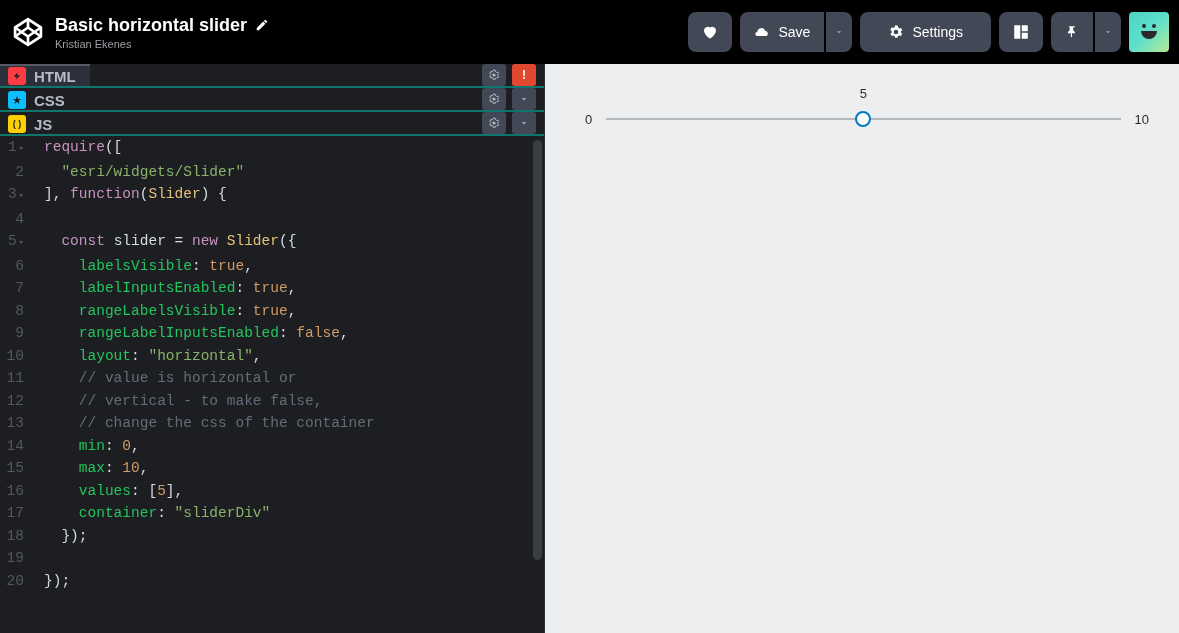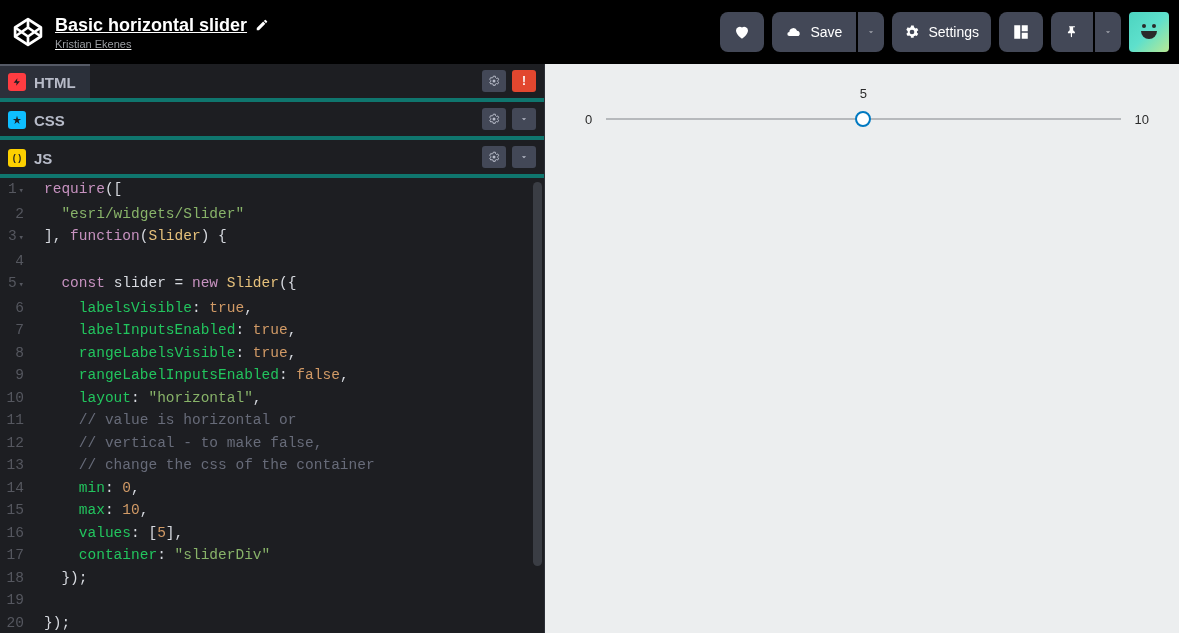--- a/index.html
+++ b/index.html
@@ -1,41 +1,41 @@
 <!DOCTYPE html>
 <html><head>
 <meta charset="utf-8">
 <style>
   * { margin: 0; padding: 0; box-sizing: border-box; }
   body { font-family: -apple-system, BlinkMacSystemFont, "Segoe UI", Helvetica, Arial, sans-serif; background: #000; color: #fff; width: 1179px; height: 633px; overflow: hidden; }
   
   
   .header { height: 64px; background: #000; display: flex; align-items: center; padding: 0 10px; }
   .logo-box { width: 35px; height: 35px; display: flex; align-items: center; justify-content: center; margin-right: 10px; }
-  .title-area { flex: 0 0 auto; display: flex; flex-direction: column; text-decoration: underline; }
+  .title-area { flex: 0 0 auto; display: flex; flex-direction: column; }
   .title-row { display: flex; align-items: center; gap: 8px; }
   .title-text { font-size: 18px; font-weight: 700; color: #fff; }
   .author-text { font-size: 11px; color: #9b9ea3; margin-top: 2px; }
   .header-spacer { flex: 1; }
   .header-buttons { display: flex; gap: 8px; align-items: center; }
   .hbtn { background: #434857; border: none; border-radius: 8px; height: 40px; display: flex; align-items: center; justify-content: center; color: #fff; font-size: 14px; cursor: pointer; }
   .hbtn.icon-only { width: 44px; }
   .hbtn.split-left { border-top-right-radius: 0; border-bottom-right-radius: 0; padding: 0 14px; gap: 8px; }
   .hbtn.split-right { border-top-left-radius: 0; border-bottom-left-radius: 0; width: 26px; margin-left: -6px; }
-  .hbtn.with-text { padding: 0 12px; gap: 8px; }
+  .hbtn.with-text { padding: 0 28px; gap: 8px; }
   .avatar { width: 40px; height: 40px; border-radius: 4px; background: linear-gradient(135deg, #4cd4c0 0%, #5ee0cc 50%, #b8e994 100%); display:flex; align-items:center; justify-content:center; position:relative; overflow:hidden; }
   .avatar::before { content:""; position:absolute; width:16px; height:8px; border-radius: 0 0 10px 10px; background:#2a2a2a; bottom:13px; }
   .avatar::after { content:""; position:absolute; width:4px; height:4px; background:#2a2a2a; border-radius:50%; box-shadow: 10px 0 0 #2a2a2a; left:13px; top:12px; }
   
   svg { display:block; }
   
   
   .main { display: flex; height: calc(633px - 64px); }
   .editors { width: 545px; background: #1d1e22; display: flex; flex-direction: column; border-right: 1px solid #2c2f36; }
-  .panel-header { height: 38px; background: #1d1e22; display: flex; align-items: center; position: relative; border-bottom: 4px solid #0f766e; }
+  .panel-header { height: 24px; background: #1d1e22; display: flex; align-items: flex-start; position: relative; border-bottom: 2px solid #0f766e; }
   .panel-tab { display: flex; align-items: center; height: 100%; padding: 0 14px 0 8px; gap: 8px; border-top: 2px solid transparent; background: #1d1e22; }
   .panel-tab.active { background: #2c303a; border-top-color: #555a66; }
   .panel-tab .lang-icon { width: 18px; height: 18px; border-radius: 3px; display:flex; align-items:center; justify-content:center; }
   .lang-icon.html-i { background: #ff3c41; }
   .lang-icon.css-i  { background: #0ebeff; }
   .lang-icon.js-i   { background: #fcd000; }
   .panel-label { font-size: 15px; font-weight: 700; color: #b7bbc8; }
   .panel-actions { margin-left: auto; display: flex; gap: 6px; padding-right: 8px; }
   .mini-btn { width: 24px; height: 22px; background: #434857; border-radius: 3px; display:flex; align-items:center; justify-content:center; cursor:pointer; }
   .mini-btn.red { background: #e2472f; }

